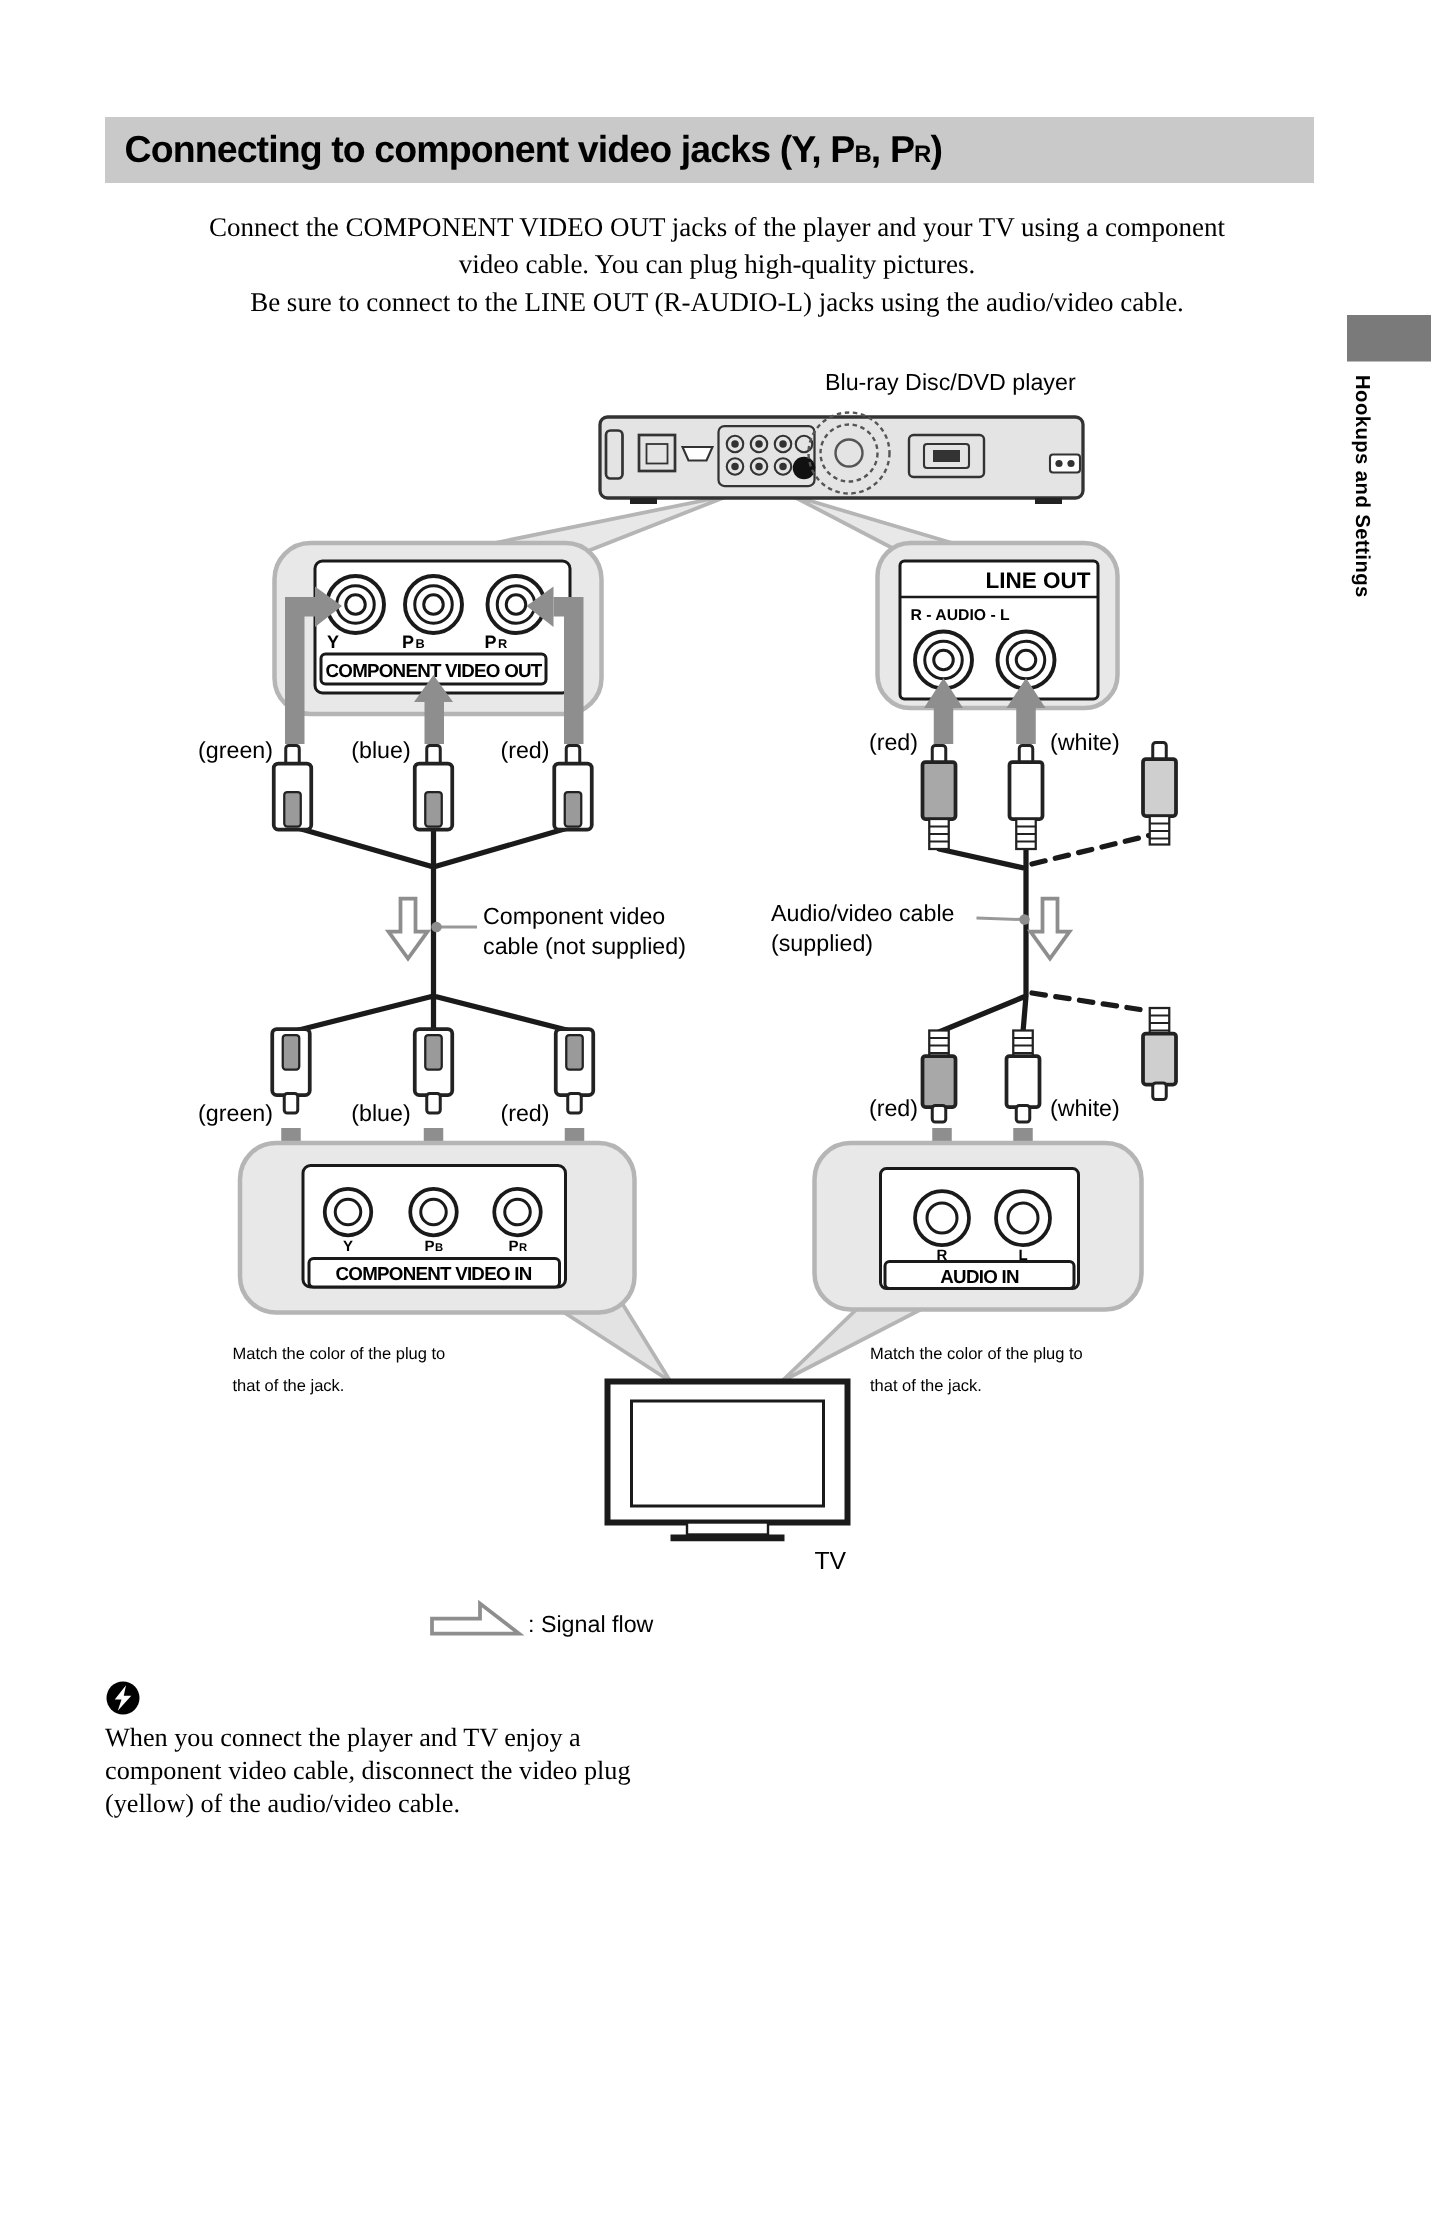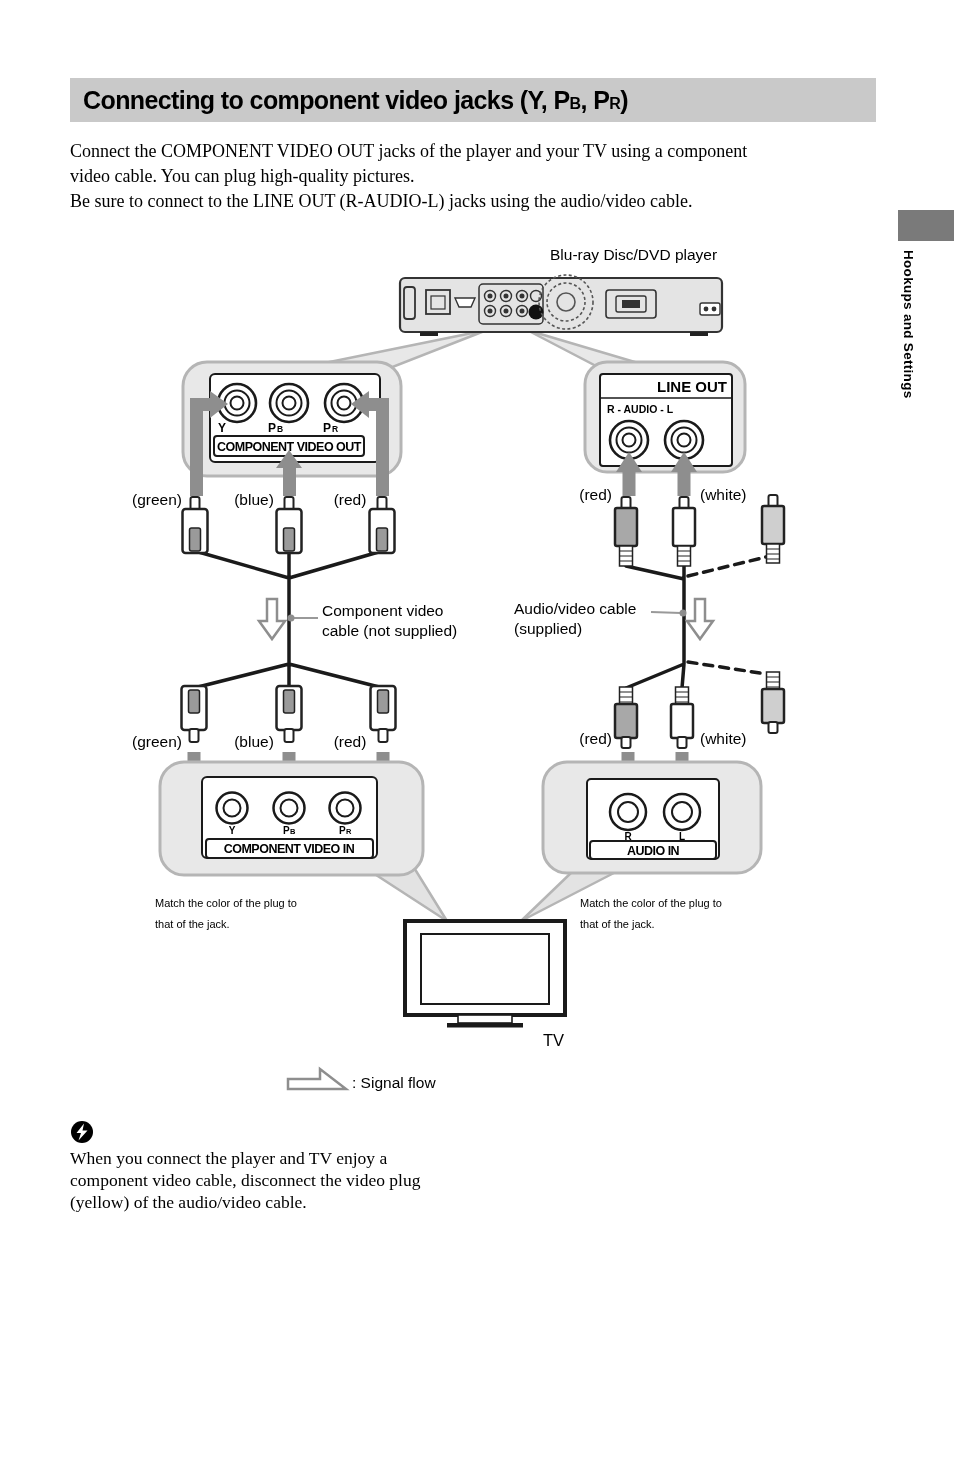--- a/index.html
+++ b/index.html
@@ -6,21 +6,21 @@
   .page{position:relative;width:954px;height:1384px;background:#ffffff;
         font-family:"Liberation Sans",sans-serif;color:#000;overflow:hidden;}
   .abs{position:absolute;}
   .serif{font-family:"Liberation Serif",serif;}
 
   .title-bar{left:70px;top:78px;width:806px;height:44px;background:#c9c9c9;
              display:flex;align-items:center;padding-left:13px;box-sizing:border-box;}
   .title-text{font-size:25px;font-weight:700;letter-spacing:-0.6px;white-space:nowrap;}
   .title-sub{font-size:16px;font-weight:700;}
 
-  .intro{left:70px;top:139px;width:816px;font-size:18px;line-height:25px;}
+  .intro{left:70px;top:139px;width:816px;font-size:18px;line-height:25px;text-align:center;}
 
   .sidebar-tab{left:898px;top:210px;width:56px;height:31px;background:#7a7a7a;}
   .sidebar-label{left:901px;top:250px;writing-mode:vertical-rl;
                  font-size:13.5px;font-weight:700;letter-spacing:.3px;}
 
   .match-note{width:242px;font-size:11px;line-height:20.5px;}
   .match-left{left:155px;top:893px;}
   .match-right{left:580px;top:893px;}
 
   .note-icon{left:70px;top:1120px;}

